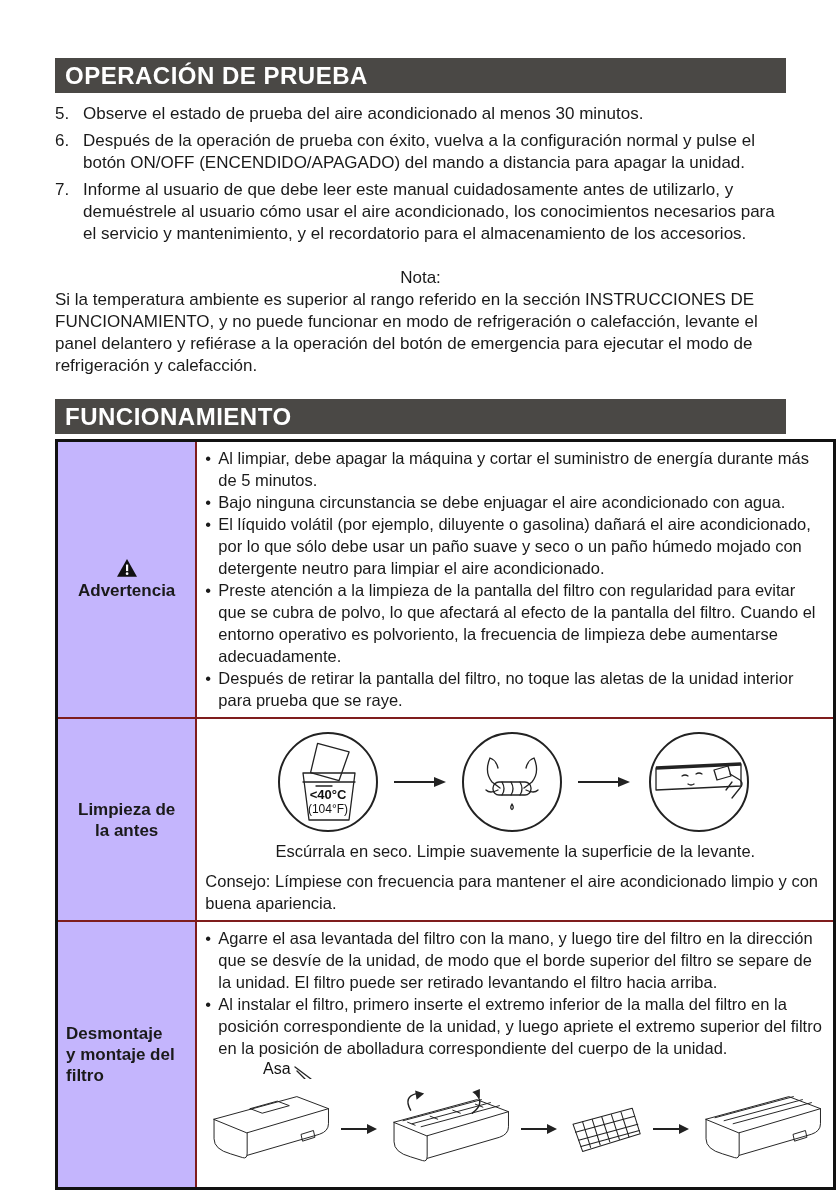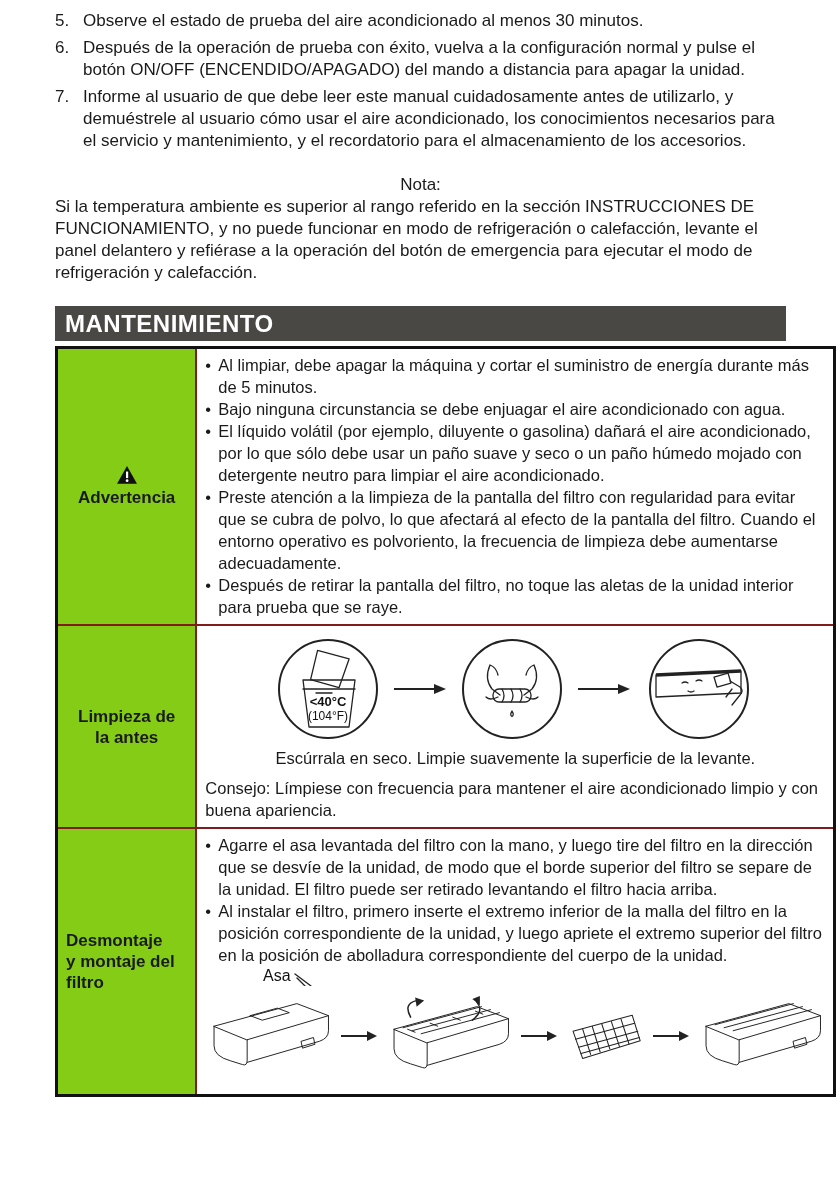--- a/index.html
+++ b/index.html
@@ -24,21 +24,21 @@
   .step-num{width:28px;flex:0 0 28px;}
   .step-text{flex:1;}
 
   .note{margin-top:22px;font-size:17px;line-height:22px;}
   .note-label{margin-bottom:0;text-align:center;}
 
   
   table.maint{border-collapse:collapse;width:100%;margin-top:5px;border:3px solid #111;}
   table.maint td{border:2px solid #7f1d1d;vertical-align:middle;}
   td.label-cell{
-    width:126px;background:#84cc16;font-weight:bold;font-size:17px;line-height:21px;
+    width:126px;background:#c4b5fd;font-weight:bold;font-size:17px;line-height:21px;
     text-align:center;padding:6px 20px;
   }
   td.label-left{text-align:left;padding-left:8px;vertical-align:middle;margin-top:48px;}
   td.body-cell{padding:5px 8px 6px 8px;font-size:16.5px;line-height:22px;vertical-align:top;}
 
   ul.bullets{margin:0;padding:0;list-style:none;}
   ul.bullets li{position:relative;padding-left:13px;}
   ul.bullets li::before{content:"\2022";position:absolute;left:0;top:0;}
 
   .warn-icon{display:block;margin:0 auto 2px auto;width:22px;height:20px;}
@@ -54,20 +54,23 @@
 
   svg{display:block;}
   .lineart{stroke:#222;fill:none;stroke-width:2;stroke-linejoin:round;stroke-linecap:round;}
   .thin{stroke-width:1.3;}
 </style>
 </head>
 <body>
 
 <div class="content">
 
+  <div class="section-bar bar-test">
+    <span>OPERACIÓN DE PRUEBA</span>
+  </div>
 
   <ol class="steps">
     <li class="step">
       <span class="step-num">5.</span>
       <span class="step-text">Observe el estado de prueba del aire acondicionado al menos 30 minutos.</span>
     </li>
     <li class="step">
       <span class="step-num">6.</span>
       <span class="step-text">Después de la operación de prueba con éxito, vuelva a la configuración normal y pulse el botón ON/OFF (ENCENDIDO/APAGADO) del mando a distancia para apagar la unidad.</span>
     </li>
@@ -76,21 +79,21 @@
       <span class="step-text">Informe al usuario de que debe leer este manual cuidadosamente antes de utilizarlo, y demuéstrele al usuario cómo usar el aire acondicionado, los conocimientos necesarios para el servicio y mantenimiento, y el recordatorio para el almacenamiento de los accesorios.</span>
     </li>
   </ol>
 
   <div class="note">
     <div class="note-label">Nota:</div>
     <div class="note-text">Si la temperatura ambiente es superior al rango referido en la sección INSTRUCCIONES DE FUNCIONAMIENTO, y no puede funcionar en modo de refrigeración o calefacción, levante el panel delantero y refiérase a la operación del botón de emergencia para ejecutar el modo de refrigeración y calefacción.</div>
   </div>
 
   <div class="section-bar bar-maint">
-    <span>MANTENIMIENTO</span>
+    <span>FUNCIONAMIENTO</span>
   </div>
 
   <table class="maint">
 
     <tbody>
         <tr>
       <td class="label-cell">
         <svg class="warn-icon" viewBox="0 0 24 22">
           <path d="M12 1 L23 20.5 H1 Z" fill="#111"></path>
           <rect x="10.9" y="7.2" width="2.4" height="7.2" fill="#fff"></rect>

